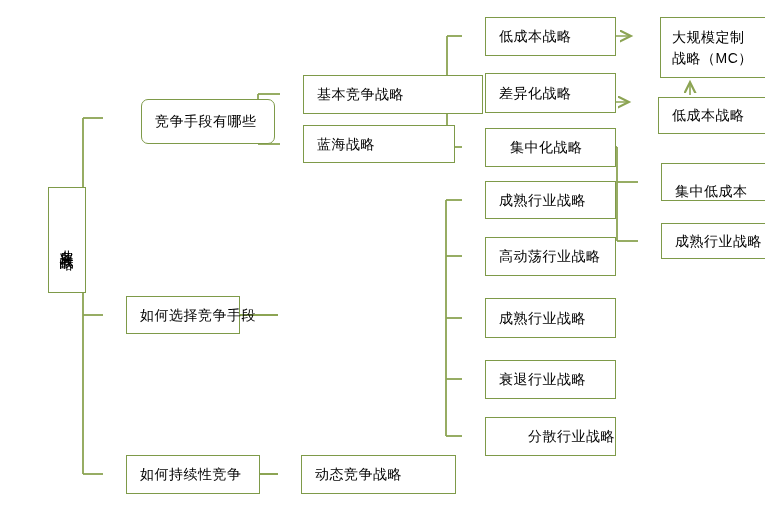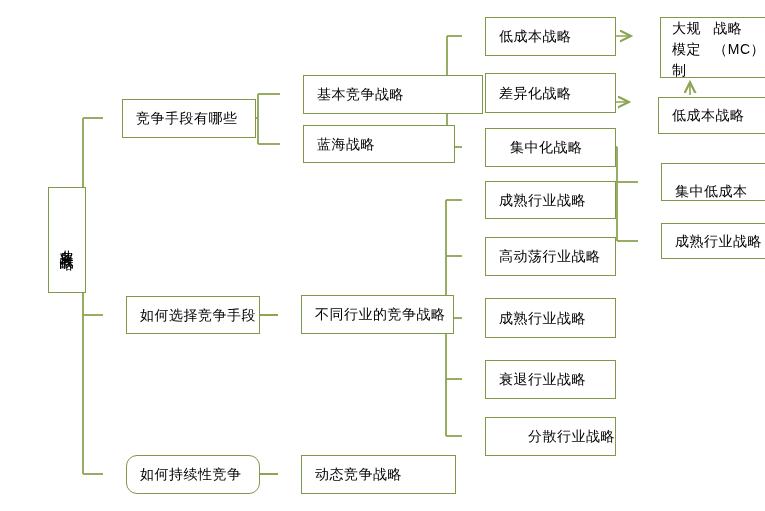--- a/index.html
+++ b/index.html
@@ -28,31 +28,31 @@
   }
   .node.vertical{
     writing-mode:vertical-lr;
     text-orientation:upright;
     justify-content:center;
     padding:6px 0 0 0;
     letter-spacing:2px;
   }
   .node.twoline{
     white-space:normal;
-    flex-direction:row;
+    flex-direction:column;
     align-items:flex-start;
     justify-content:center;
     padding-left:11px;
     line-height:21px;
   }
   
   #nd-root{left:25px;top:187px;width:38px;height:106px;}
-  #nd-how-compete{left:99px;top:99px;width:134px;height:39px;}
-  #nd-choose-means{left:103px;top:296px;width:134px;height:38px;}
-  #nd-sustain{left:103px;top:455px;width:134px;height:39px;border-radius:11px;}
+  #nd-how-compete{left:118px;top:99px;width:134px;height:45px;border-radius:7px;}
+  #nd-choose-means{left:103px;top:296px;width:114px;height:38px;}
+  #nd-sustain{left:103px;top:455px;width:134px;height:39px;}
   #nd-basic{left:280px;top:75px;width:180px;height:39px;}
   #nd-blue-ocean{left:280px;top:125px;width:152px;height:38px;}
   #nd-low-cost{left:462px;top:17px;width:131px;height:39px;}
   #nd-differentiation{left:462px;top:73px;width:131px;height:40px;}
   #nd-focus{left:462px;top:128px;width:131px;height:39px;padding-left:24px;}
   #nd-mass-custom{left:637px;top:17px;width:106px;height:61px;}
   #nd-low-cost-2{left:635px;top:97px;width:108px;height:37px;}
   #nd-focus-low-cost{left:638px;top:163px;width:106px;height:38px;align-items:flex-end;}
   #nd-focus-diff{left:638px;top:223px;width:106px;height:36px;}
   #nd-industry{left:278px;top:295px;width:153px;height:39px;}
@@ -154,23 +154,20 @@
   <div class="node" id="nd-low-cost-2">
     <span>低成本战略</span>
   </div>
   <div class="node" id="nd-focus-low-cost">
     <span>集中低成本</span>
   </div>
   <div class="node" id="nd-focus-diff">
     <span>成熟行业战略</span>
   </div>
 
-  <div class="node" id="nd-industry">
-    <span>不同行业的竞争战略</span>
-  </div>
   <div class="node" id="nd-emerging">
     <span>成熟行业战略</span>
   </div>
   <div class="node" id="nd-turbulent">
     <span>高动荡行业战略</span>
   </div>
   <div class="node" id="nd-mature">
     <span>成熟行业战略</span>
   </div>
   <div class="node" id="nd-declining">

